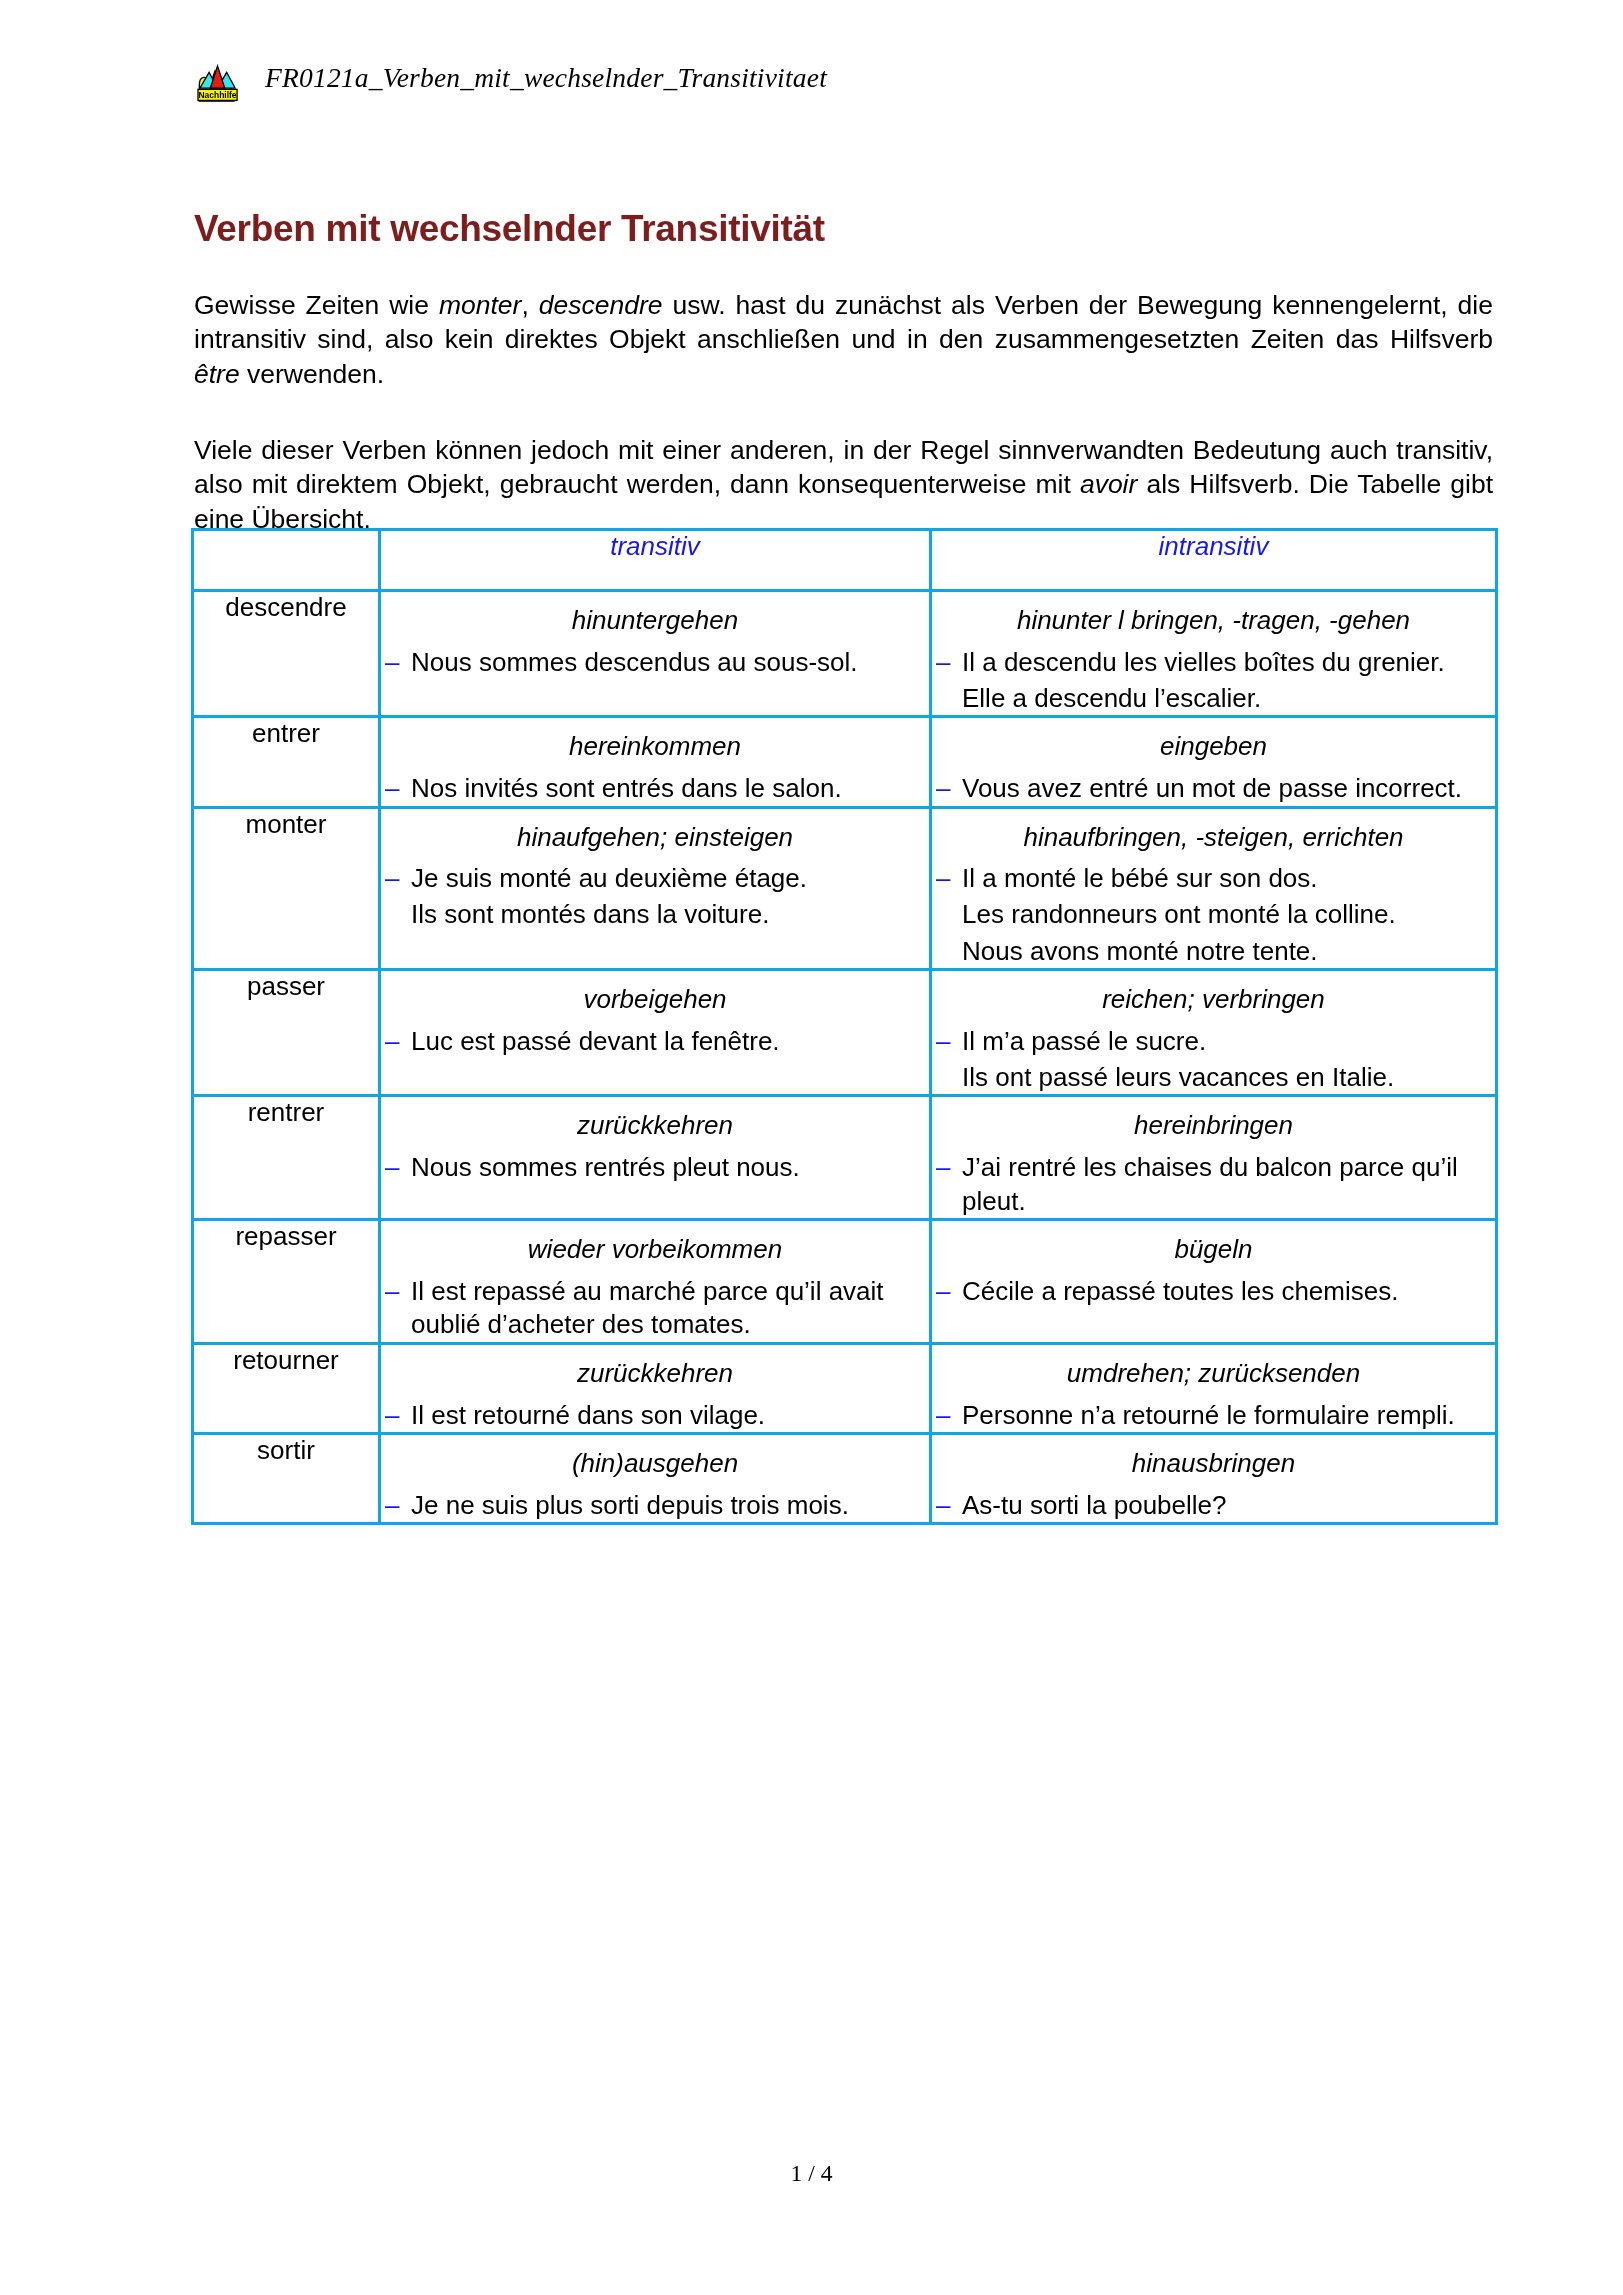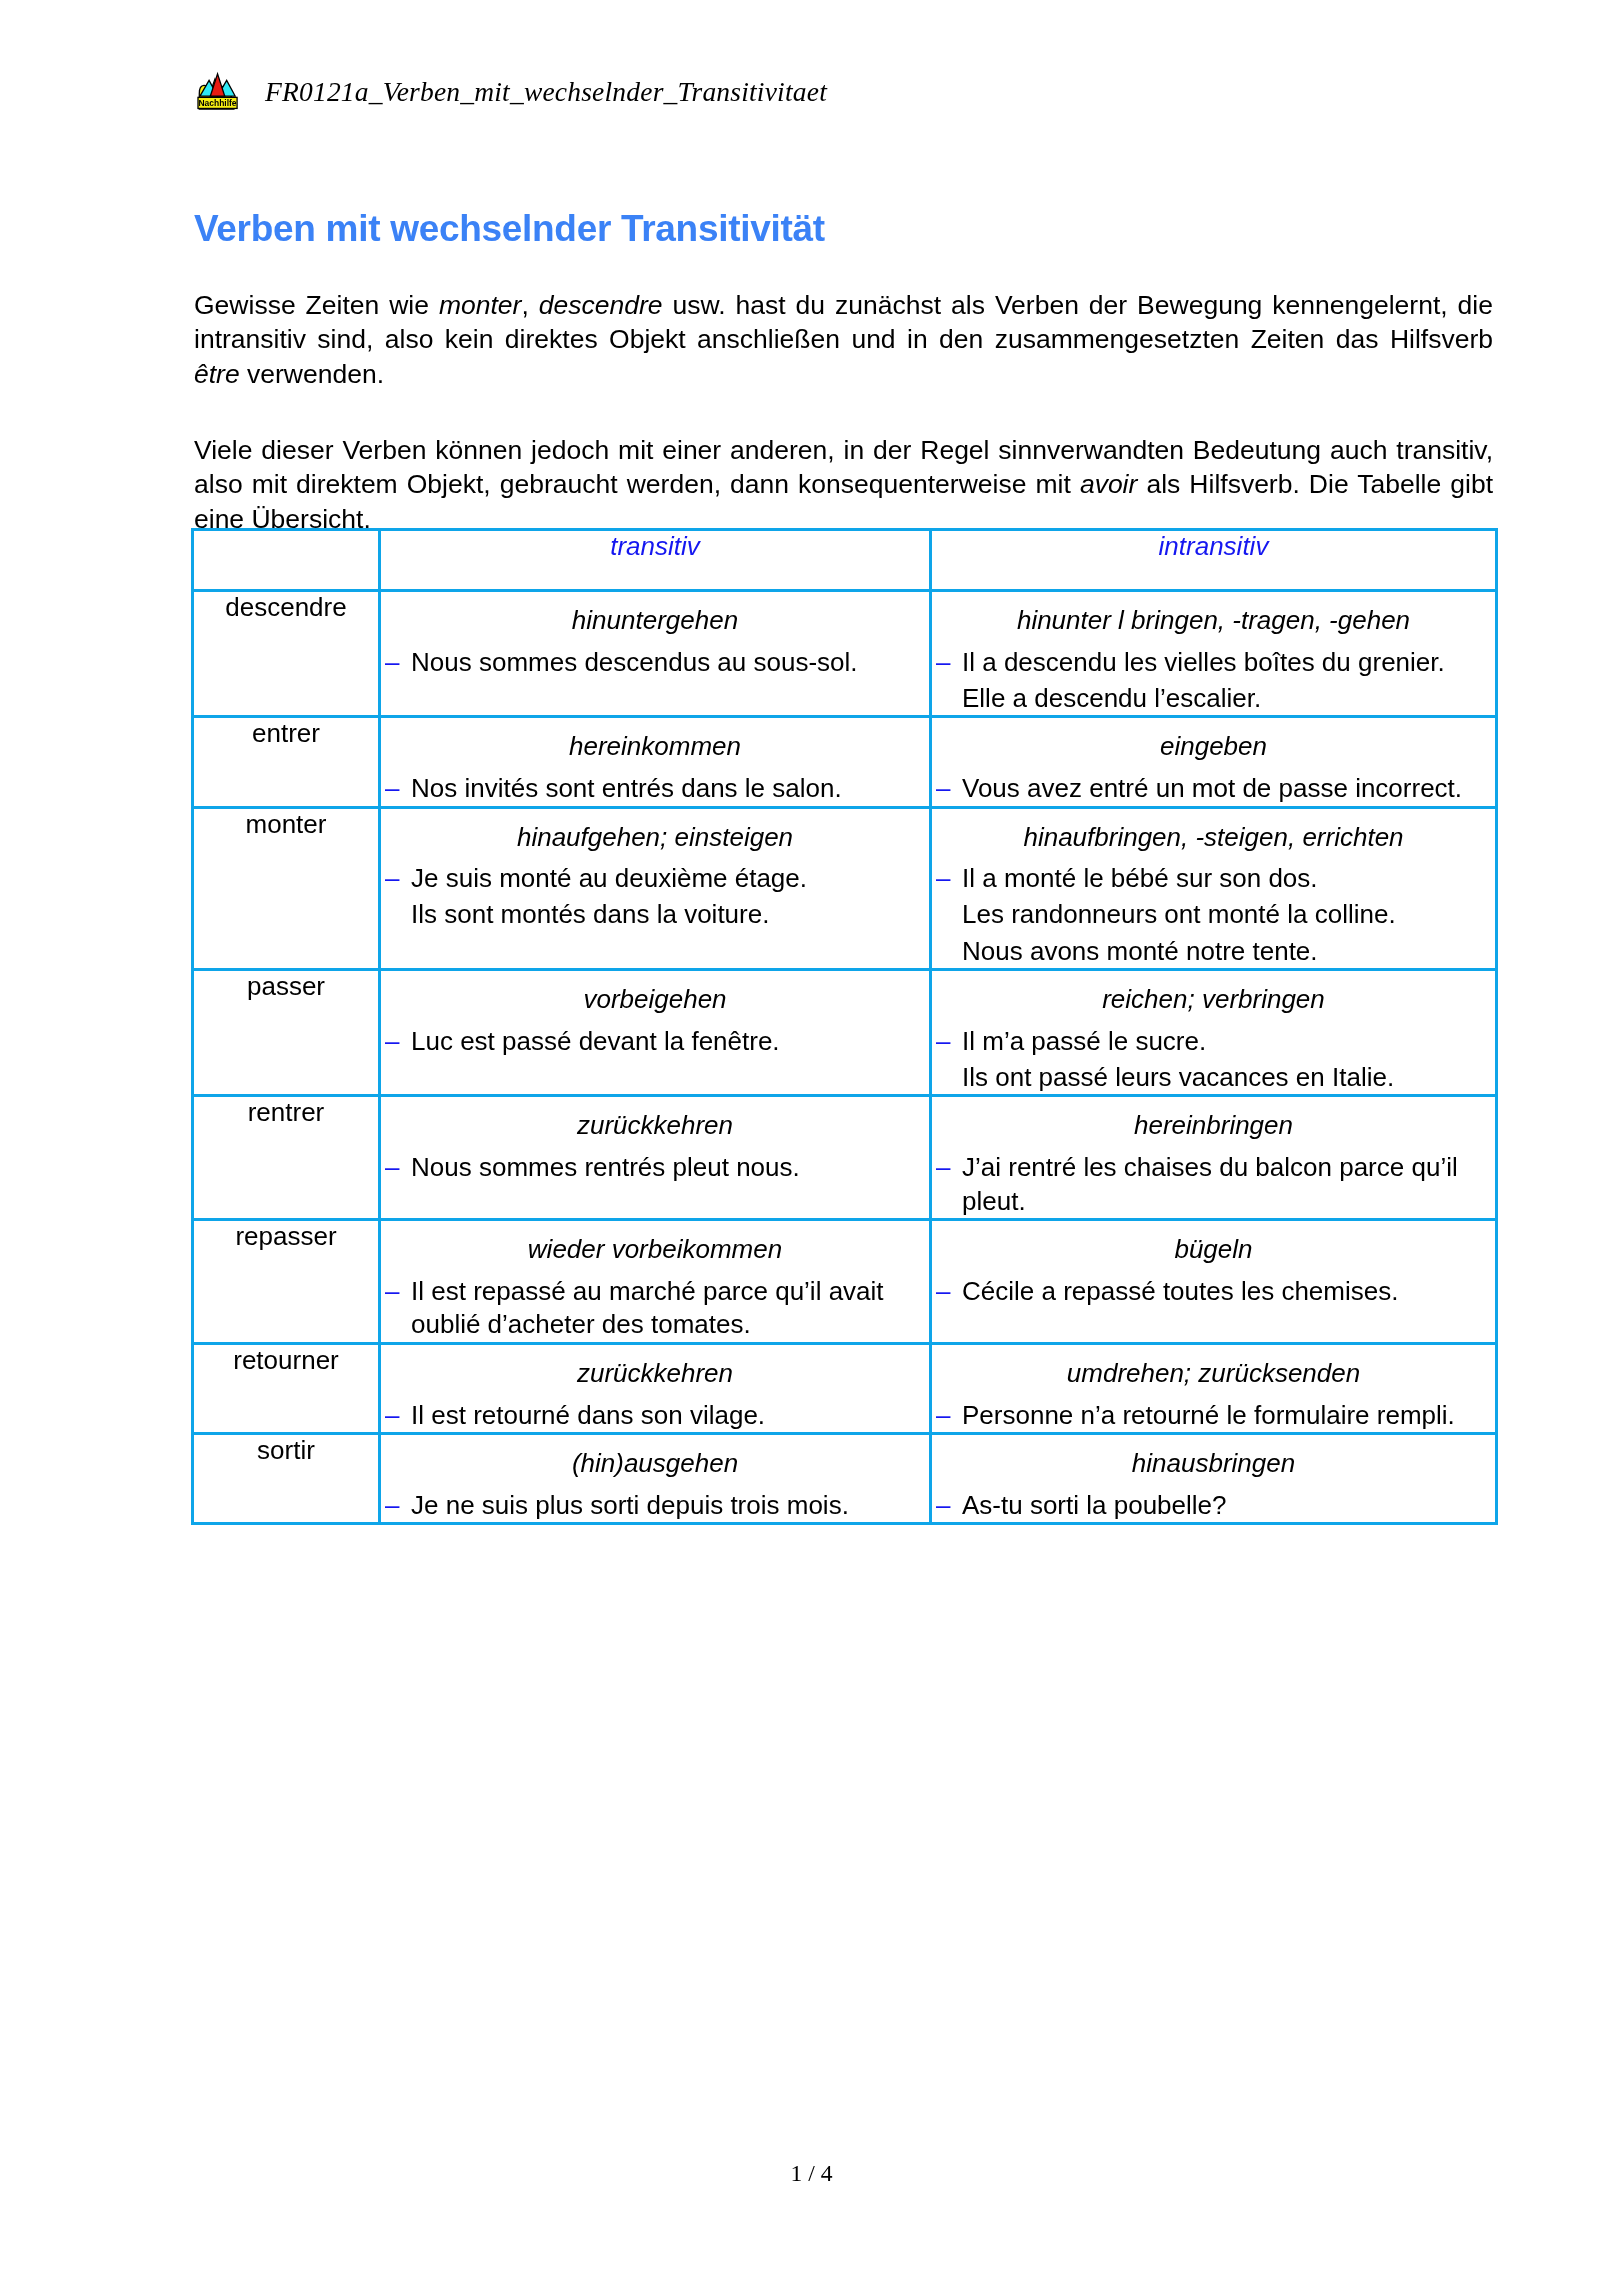--- a/index.html
+++ b/index.html
@@ -26,21 +26,20 @@
   }
 
   
   .doc-header {
     position: absolute;
     left: 196px;
     top: 62px;
     width: 1309px;
     height: 59px;
     display: flex;
-    align-items: center;
     gap: 22px;
   }
   .logo {
     width: 47px;
     height: 43px;
     position: relative;
     flex: none;
   }
   .logo svg { display: block; }
 
@@ -55,21 +54,21 @@
 
   
   .page-title {
     position: absolute;
     left: 194px;
     top: 183px;
     font-family: "Liberation Sans", sans-serif;
     font-weight: bold;
     font-size: 37px;
     letter-spacing: -0.3px;
-    color: #3b82f6;
+    color: #7f1d1d;
   }
 
   
   .para {
     position: absolute;
     left: 194px;
     width: 1299px;
     font-size: 26.5px;
     line-height: 1.31;
     text-align: justify;

